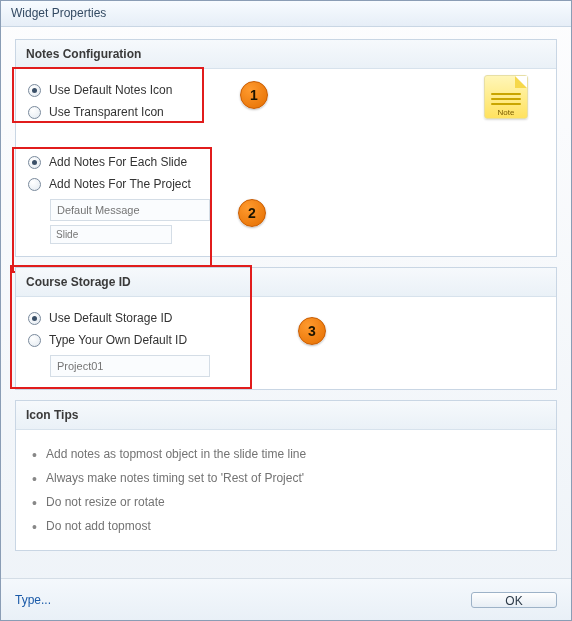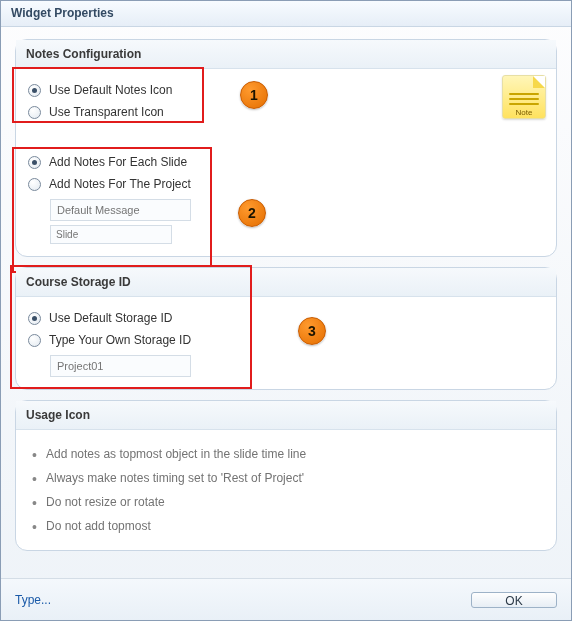--- a/index.html
+++ b/index.html
@@ -16,32 +16,31 @@
     position: relative;
     display: flex; flex-direction: column;
   }
   .titlebar {
     height: 26px;
     background: linear-gradient(#f7fbff, #e6eef7);
     border-bottom: 1px solid #c9d6e4;
     padding: 5px 10px;
     color: #334a63;
     font-size: 12px;
-    font-weight: bold;
   }
   .body {
     flex: 1;
     padding: 12px 14px 8px 14px;
     position: relative;
   }
   .panel {
     border: 1px solid #c9d6e4;
     background: #fff;
     margin-bottom: 10px;
-    border-radius: 12px;
+    border-radius: 0;
   }
   .panel-header {
     background: linear-gradient(#f6f9fc, #eaf1f7);
     border-bottom: 1px solid #d7e2ec;
     padding: 7px 10px;
     font-weight: bold;
     color: #3a3a3a;
   }
   .panel-body {
     padding: 10px 12px 12px 12px;
@@ -64,32 +63,32 @@
   .radio.checked::after {
     content: "";
     position: absolute;
     top: 3px; left: 3px;
     width: 5px; height: 5px;
     border-radius: 50%;
     background: #3b5068;
   }
   .text-input {
     display: block;
-    width: 141px;
+    width: 160px;
     border: 1px solid #d4dde6;
     background: #fafcfe;
     padding: 4px 6px;
     font-size: 11px;
     color: #aeb4ba;
     margin: 4px 0 0 22px;
   }
   .text-input.small { font-size: 10px; padding: 3px 5px; width: 122px; color:#bfc4c9;}
   .note-icon {
     position: absolute;
-    right: 10px; top: 6px;
+    right: 28px; top: 6px;
     width: 44px; height: 44px;
     border: 1px solid #e7dfa5;
     border-radius: 3px;
     background: linear-gradient(#fff6b8, #ffe25f);
     box-shadow: 0 1px 2px rgba(0,0,0,0.15);
   }
   .note-icon .fold {
     position: absolute; top:0; right:0;
     width: 0; height: 0;
     border-top: 12px solid #fff;
@@ -225,33 +224,33 @@
 
     <div class="panel" style="position:relative;">
       <div class="panel-header">Course Storage ID</div>
       <div class="panel-body">
         <div class="radio-row">
           <span class="radio checked"></span>
           <span>Use Default Storage ID</span>
         </div>
         <div class="radio-row">
           <span class="radio"></span>
-          <span>Type Your Own Storage ID</span>
+          <span>Type Your Own Default ID</span>
         </div>
         <input class="text-input" placeholder="Project01" style="">
 
         <div class="redbox" style="left:-6px; top:-32px; width:242px; height:124px;"></div>
         <div class="callout" style="left:282px; top:20px;">
             <span>3</span>
           </div>
       </div>
     </div>
 
     <div class="panel">
-      <div class="panel-header">Usage Icon</div>
+      <div class="panel-header">Icon Tips</div>
       <div class="panel-body">
         <ul class="usage-list">
           <li>Add notes as  topmost object in the slide time line</li>
           <li>Always make notes timing set to 'Rest of Project'</li>
           <li>Do not resize or rotate</li>
           <li>Do not add topmost</li>
         </ul>
       </div>
     </div>
 

